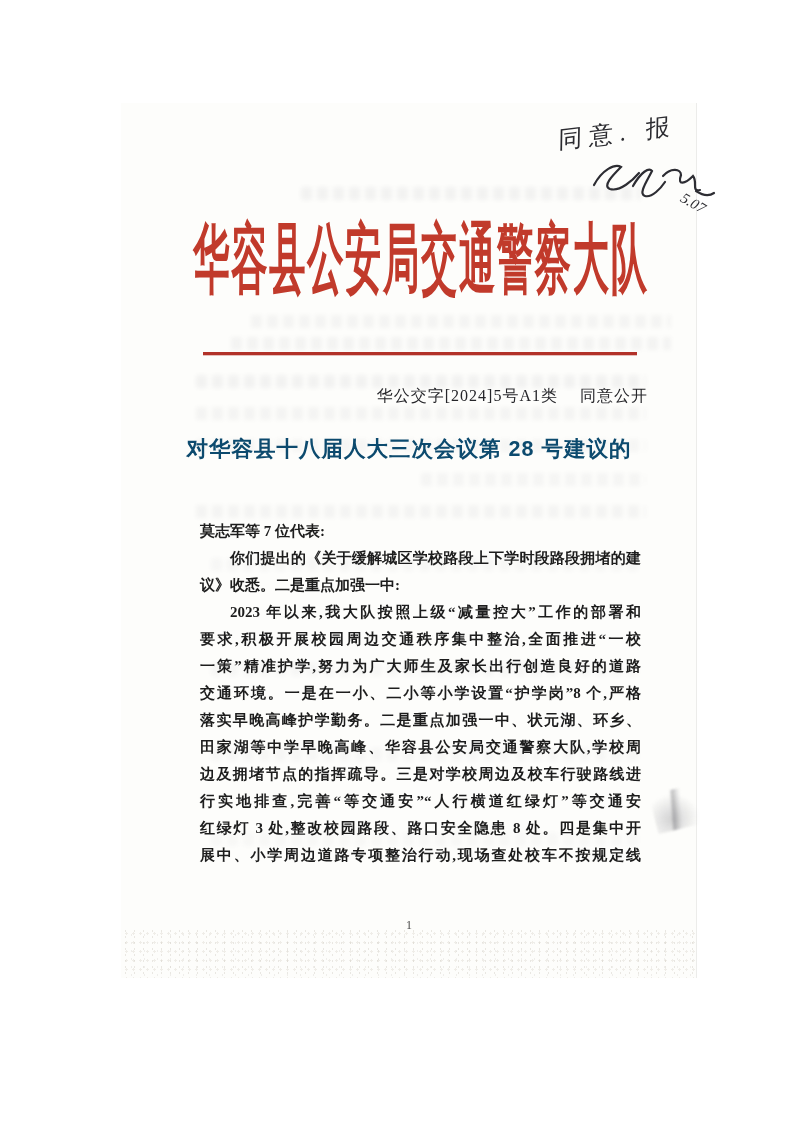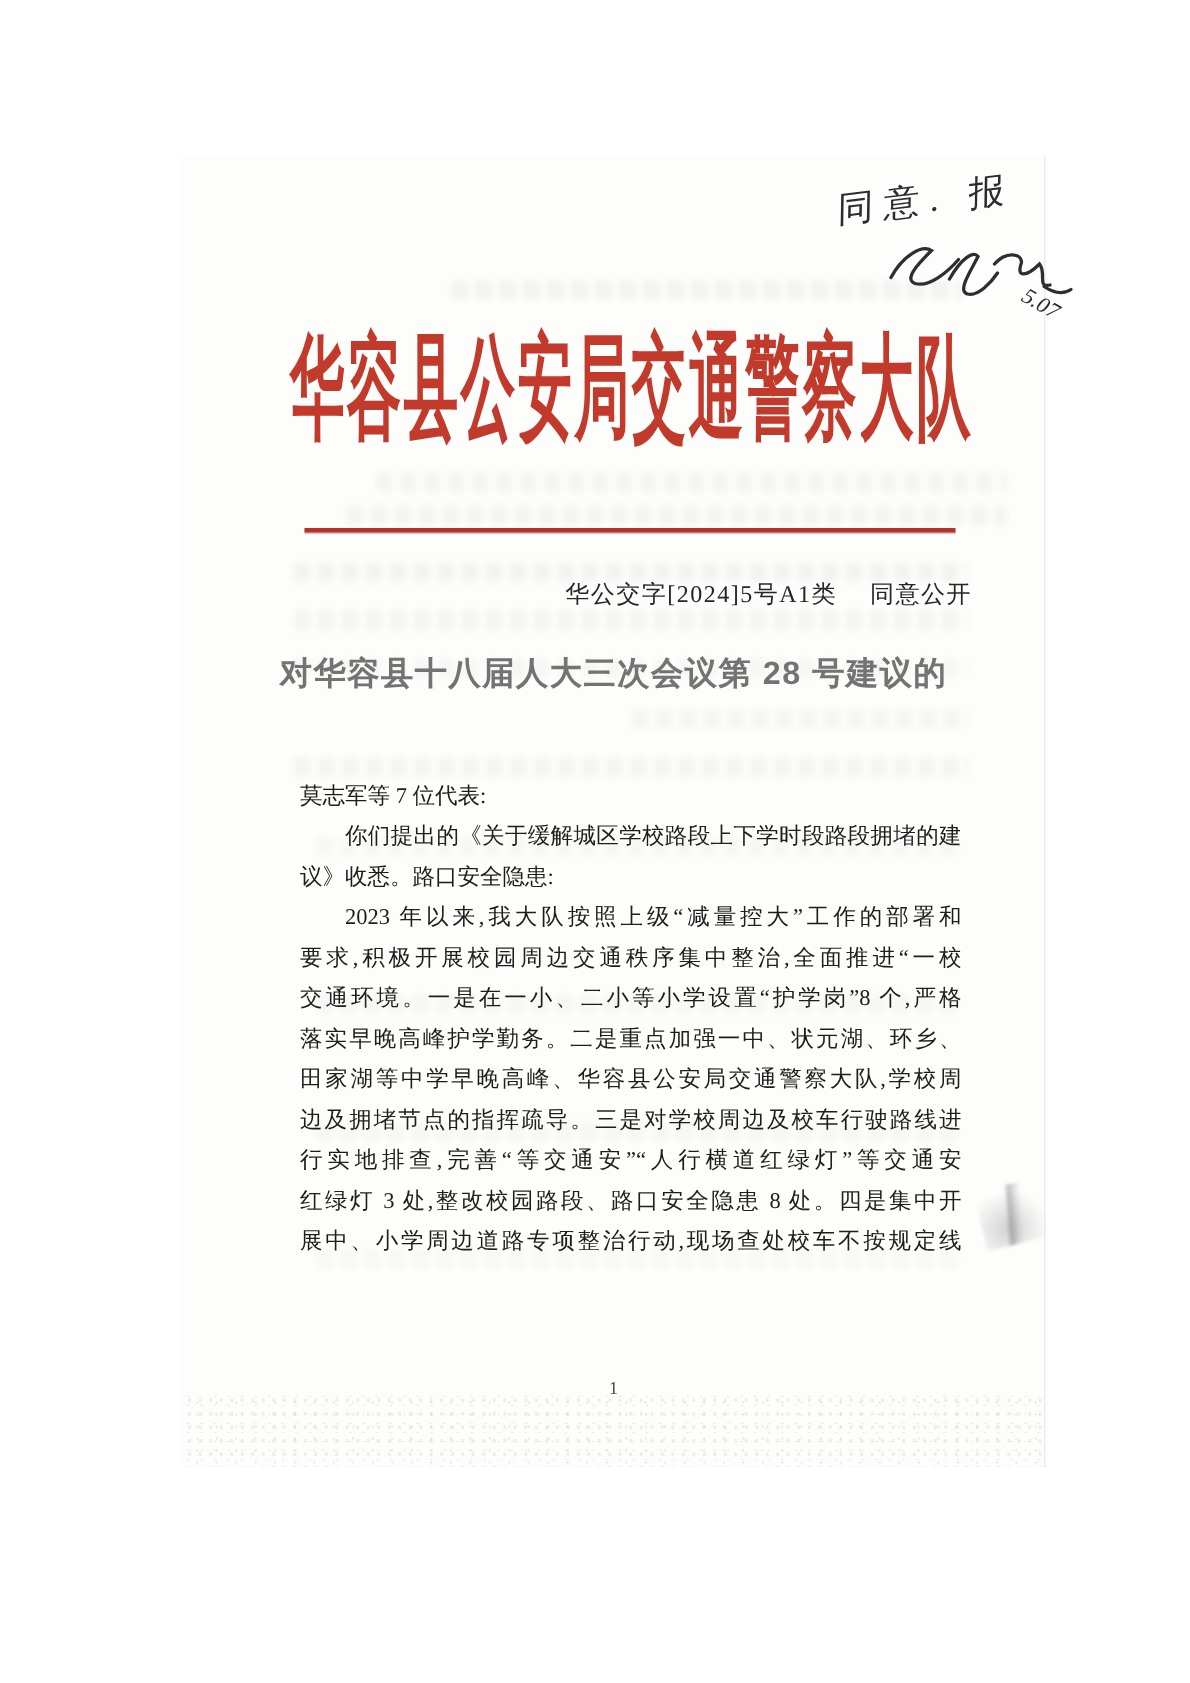--- a/index.html
+++ b/index.html
@@ -69,30 +69,30 @@
     white-space: nowrap; z-index: 2;
   }
   .ref .pub { margin-left: 22px; }
 
   
   .title {
     position: absolute; top: 331px; left: 0; right: 0;
     text-align: center; z-index: 2;
     font-family: "Liberation Sans", sans-serif;
     font-weight: bold; font-size: 21.5px; line-height: 30px;
-    color: #737373; letter-spacing: 1px;
+    color: #0c4a6e; letter-spacing: 1px;
   }
 
   
   .body-text {
     position: absolute; top: 415px; left: 79px; width: 441px;
     font-family: "Liberation Serif", serif;
     font-size: 15px; line-height: 27px; color: #1d1d1d; z-index: 2;
   }
-  .body-text .line { text-align: justify; text-align-last: justify; }
+  .body-text .line { text-align: justify; text-align-last: justify; font-weight: bold; }
   .body-text .line:nth-child(1),
   .body-text .line:nth-child(3) { text-align-last: left; }
   .body-text .line:nth-child(2),
   .body-text .line:nth-child(4) { text-indent: 2em; }
 
   
   .pageno {
     position: absolute; top: 815px; left: 0; right: 0;
     text-align: center; font-size: 12px; color: #4a4a4a; z-index: 2;
   }
@@ -158,23 +158,24 @@
       <span>华公交字[2024]5号A1类</span><span class="pub">同意公开</span>
     </div>
 
     <div class="title">
       <div>对华容县十八届人大三次会议第 28 号建议的</div>
     </div>
 
     <div class="body-text">
       <div class="line">莫志军等 7 位代表:</div>
       <div class="line">你们提出的《关于缓解城区学校路段上下学时段路段拥堵的建</div>
-      <div class="line">议》收悉。路口安全隐患:</div>
+      <div class="line">议》收悉。二是重点加强一中:</div>
       <div class="line">2023 年以来,我大队按照上级“减量控大”工作的部署和</div>
       <div class="line">要求,积极开展校园周边交通秩序集中整治,全面推进“一校</div>
+      <div class="line">一策”精准护学,努力为广大师生及家长出行创造良好的道路</div>
       <div class="line">交通环境。一是在一小、二小等小学设置“护学岗”8 个,严格</div>
       <div class="line">落实早晚高峰护学勤务。二是重点加强一中、状元湖、环乡、</div>
       <div class="line">田家湖等中学早晚高峰、华容县公安局交通警察大队,学校周</div>
       <div class="line">边及拥堵节点的指挥疏导。三是对学校周边及校车行驶路线进</div>
       <div class="line">行实地排查,完善“等交通安”“人行横道红绿灯”等交通安</div>
       <div class="line">红绿灯 3 处,整改校园路段、路口安全隐患 8 处。四是集中开</div>
       <div class="line">展中、小学周边道路专项整治行动,现场查处校车不按规定线</div>
     </div>
 
     <div class="pageno">1</div>

